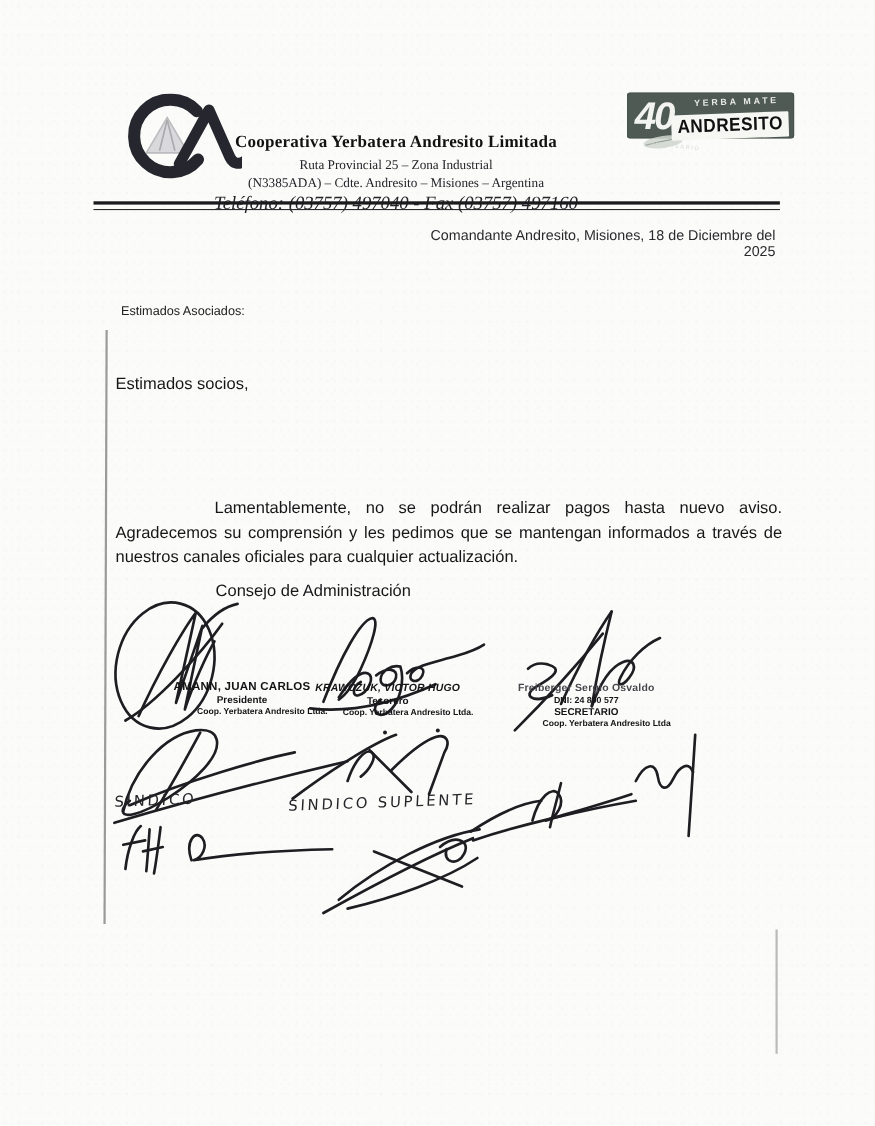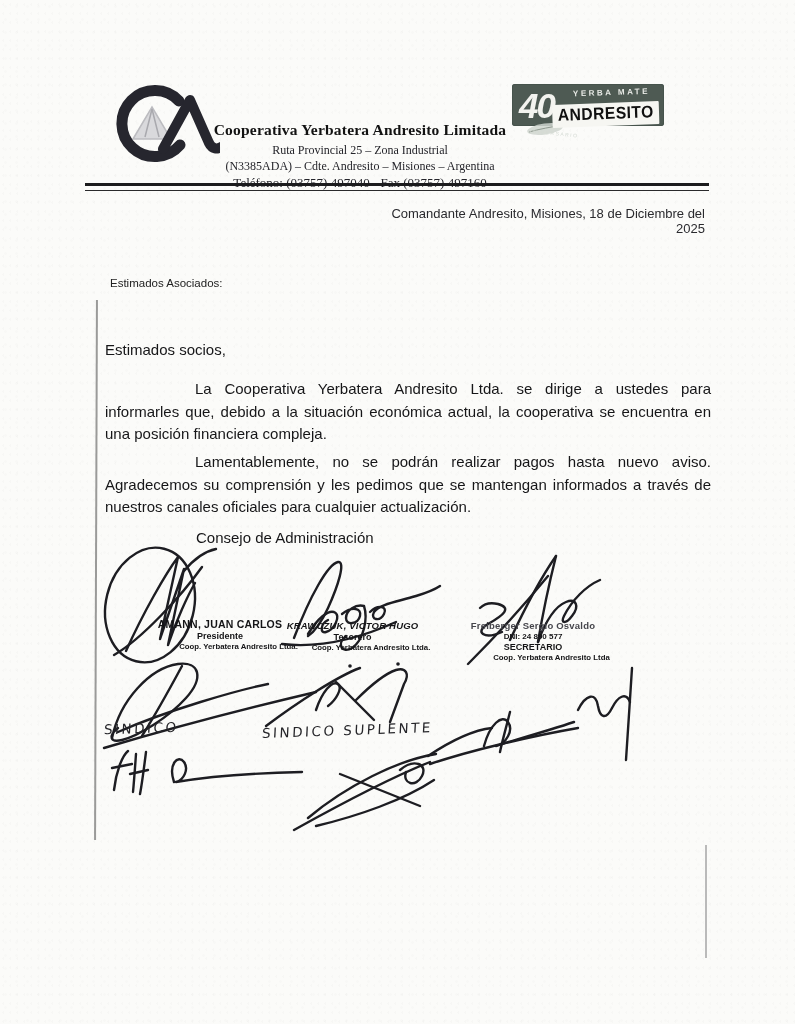--- a/index.html
+++ b/index.html
@@ -7,21 +7,21 @@
   .page{position:relative;width:795px;height:1024px;background:#fbfbf9;overflow:hidden;
     background-image:radial-gradient(rgba(0,0,0,.015) 1px, transparent 1px),radial-gradient(rgba(0,0,0,.01) 1px, transparent 1.5px);
     background-size:7px 9px,11px 13px;}
   .abs{position:absolute;}
   
   .company-name{font-family:"Liberation Serif",serif;font-weight:bold;font-size:15.5px;color:#121212;letter-spacing:.2px;}
   .addr{font-family:"Liberation Serif",serif;font-size:12px;color:#24242a;}
   .hdr-center{left:150px;width:420px;text-align:center;}
   .rule{left:85px;top:183px;width:624px;height:4px;border-top:3px solid #1b1b1d;border-bottom:1.5px solid #2a2a2c;}
   
-  .badge{left:512px;top:84px;width:152px;height:42px;background:#4e5a53;border-radius:3px;box-shadow:0 0 0 1px #46534c inset;}
+  .badge{left:570px;top:84px;width:152px;height:42px;background:#4e5a53;border-radius:3px;box-shadow:0 0 0 1px #46534c inset;}
   .badge .num{position:absolute;left:7px;top:2px;font-size:35px;font-weight:bold;font-style:italic;color:#f3f3ef;letter-spacing:-2px;}
   .badge .arc-top{position:absolute;right:14px;top:4px;font-size:8px;font-weight:bold;color:#e8eae6;letter-spacing:2.5px;transform:rotate(-2deg);}
   .badge .name-box{position:absolute;right:5px;top:17px;background:#f6f6f2;color:#101010;font-weight:800;font-size:17px;padding:1px 6px 2px 6px;letter-spacing:.5px;transform:scaleX(.92) rotate(-2deg);transform-origin:right center;border-radius:1px;}
   .badge .arc-bottom{position:absolute;left:16px;top:46px;font-size:5px;color:#d4dad3;letter-spacing:1.5px;transform:rotate(6deg);}
   
   .dateline{left:385px;top:206px;width:320px;text-align:right;font-size:13px;color:#2a2a2e;}
   .recipient{left:110px;top:277px;font-size:11.5px;color:#222;}
   .subject{left:410px;top:277px;font-size:11.5px;color:#222;white-space:nowrap;}
   .subject b{margin-right:4px;}
   .greeting{left:105px;top:341px;font-size:15px;color:#161618;}
@@ -52,21 +52,21 @@
     <path d="M38,54 L57,22 L76,54 Z" fill="#d9d9dc" stroke="#bcbcc0" stroke-width="1.5"></path>
     <path d="M57,24 L50,52 M57,24 L64,52" stroke="#a9a9ae" stroke-width="1.5" fill="none"></path>
     <path d="M84,16 A33,33 0 1 0 85,60" fill="none" stroke="#26262e" stroke-width="11" stroke-linecap="round"></path>
     <path d="M68,64 L95,15 L114,58 C117,64 122,65 128,61" fill="none" stroke="#26262e" stroke-width="10" stroke-linecap="round" stroke-linejoin="round"></path>
   </svg>
 
   <div class="abs hdr-center" style="top:121px;">
     <div class="company-name">Cooperativa Yerbatera Andresito Limitada</div>
     <div class="addr" style="margin-top:4px;">Ruta Provincial 25 – Zona Industrial</div>
     <div class="addr" style="margin-top:1px;">(N3385ADA) – Cdte. Andresito  – Misiones – Argentina</div>
-    <div class="addr" style="margin-top:1px;font-size:13px;">Teléfono: (03757) 497040  -  Fax (03757) 497160</div>
+    <div class="addr" style="margin-top:1px;font-size:17px;font-style:italic;">Teléfono: (03757) 497040  -  Fax (03757) 497160</div>
   </div>
 
   <div class="abs badge">
     <div class="num">40</div>
     <svg style="position:absolute;left:12px;top:37px;" width="42" height="16" viewBox="0 0 42 16">
       <ellipse cx="21" cy="8" rx="18" ry="5.5" transform="rotate(-8 21 8)" fill="#cfd5cf" opacity=".85"></ellipse>
       <path d="M5,11 C15,8 28,6 38,4" stroke="#8f998f" stroke-width="1" fill="none"></path>
     </svg>
     <div class="arc-top">YERBA MATE</div>
     <div class="name-box">ANDRESITO</div>
@@ -75,21 +75,20 @@
 
   <div class="abs rule"></div>
 
   <div class="abs dateline">Comandante Andresito, Misiones, 18 de Diciembre del 2025</div>
 
   <div class="abs recipient">Estimados Asociados:</div>
 
 
   <div class="abs greeting">Estimados socios,</div>
 
-  <div class="abs para" style="top:378px;">La Cooperativa Yerbatera Andresito Ltda. se dirige a ustedes para informarles que, debido a la situación económica actual, la cooperativa se encuentra en una posición financiera compleja.</div>
 
   <div class="abs para" style="top:451px;">Lamentablemente, no se podrán realizar pagos hasta nuevo aviso. Agradecemos su comprensión y les pedimos que se mantengan informados a través de nuestros canales oficiales para cualquier actualización.</div>
 
   <div class="abs closing">Consejo de Administración</div>
 
   <svg class="sig abs" style="left:98px;top:543px;" width="170" height="125" viewBox="0 0 170 125">
     <ellipse cx="52" cy="62" rx="44" ry="58" transform="rotate(14 52 62)" stroke-width="2.8"></ellipse>
     <path d="M28,108 C45,70 68,30 80,14 L62,96 L86,26 L70,102 C78,78 90,52 97,40" stroke-width="3"></path>
     <path d="M86,28 C96,16 108,8 118,6"></path>
     <path d="M16,112 C44,96 84,52 104,24"></path>

